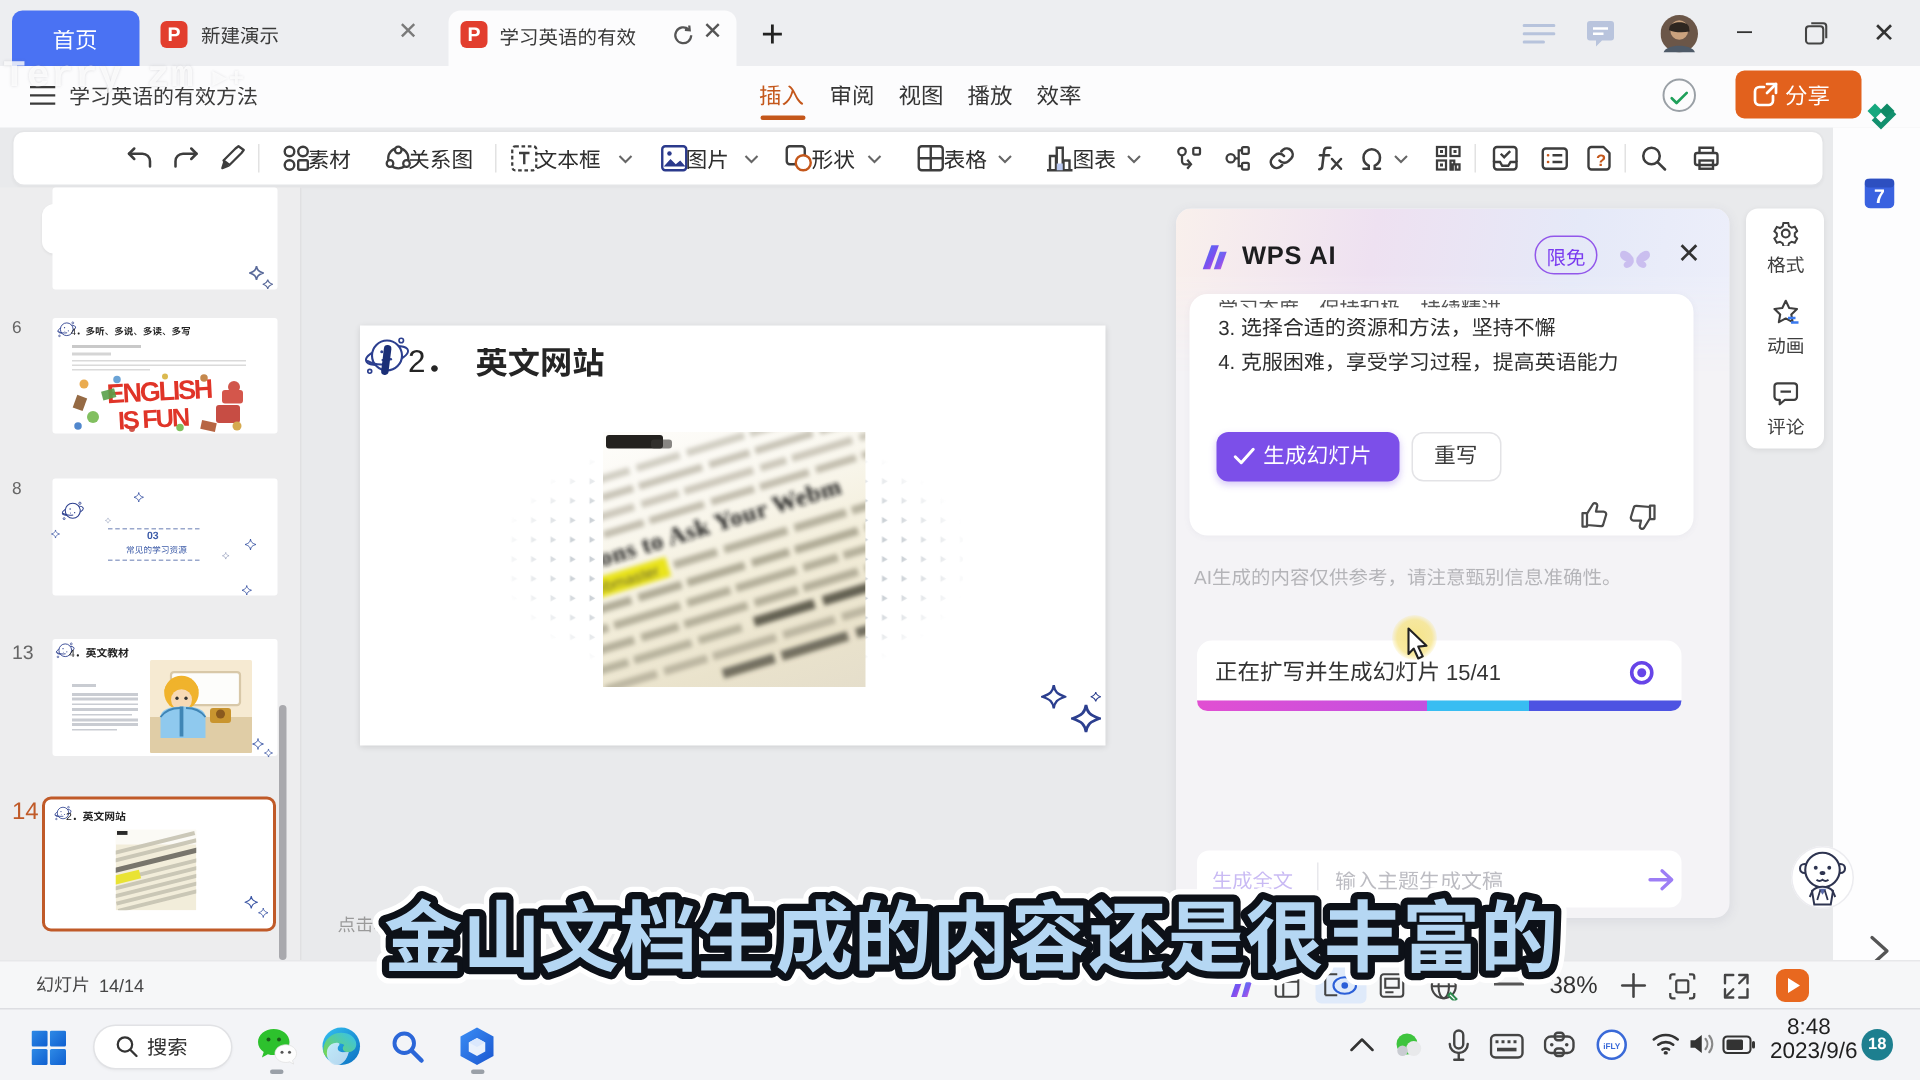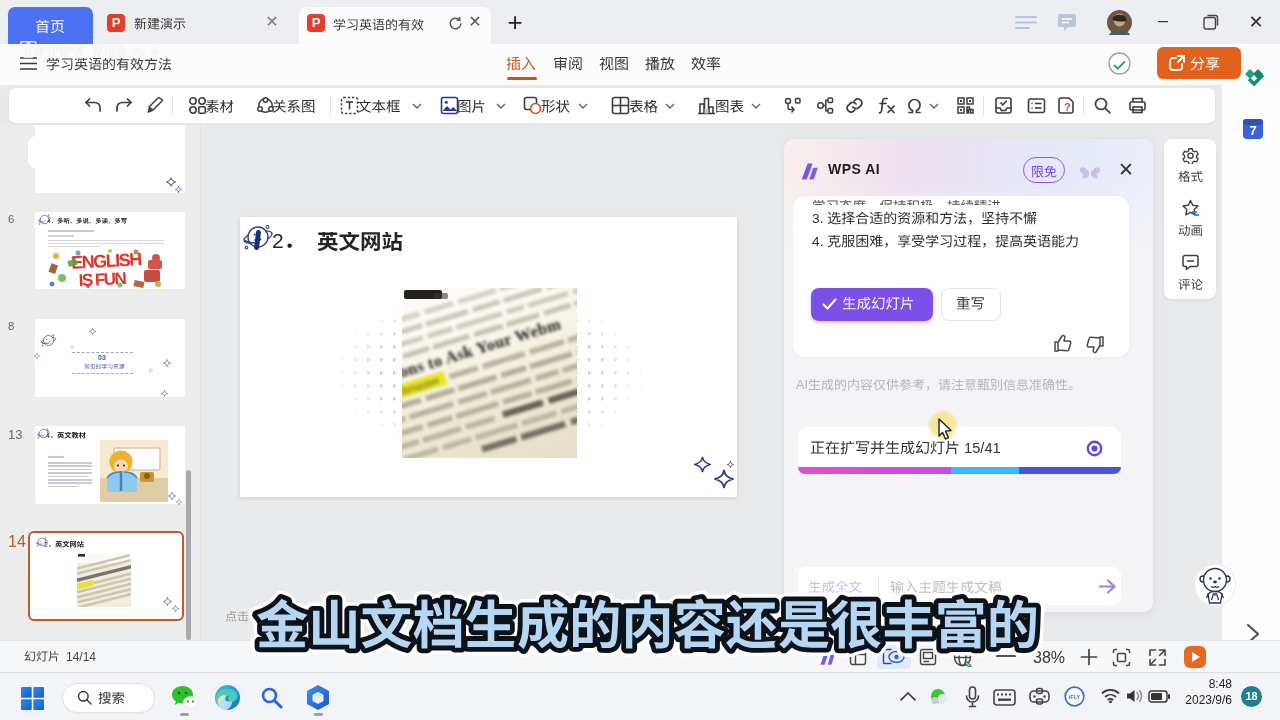--- a/index.html
+++ b/index.html
@@ -151,21 +151,21 @@
     </defs>
   </svg>
 <div class="ab" style="left:0;top:0;width:1280px;height:44px;background:#edeef1"></div>
 <div class="ab" style="left:8px;top:7px;width:85px;height:37px;background:#4a72f3;border-radius:7px 7px 0 0"></div>
 <svg style="position:absolute;left:35.0px;top:20.0px" width="30.0" height="15.8" viewBox="0 -800 2000 1050">
     <g fill="#fff">
       <use href="#r39318" x="0"></use>
       <use href="#r39029" x="1000"></use>
     </g>
   </svg>
-<div class="ab" style="left:20px;top:36px;font-family:Liberation Serif, serif;font-weight:bold;font-size:25px;color:rgba(255,255,255,.8);letter-spacing:1px;z-index:5;text-shadow:0 0 2px rgba(120,120,130,.25)">Terry zm<span style="font-size:17px;opacity:.8"> ►︎+</span></div>
+<div class="ab" style="left:2px;top:36px;font-family:Liberation Mono, monospace;font-weight:bold;font-size:25px;color:rgba(255,255,255,.8);letter-spacing:1px;z-index:5;text-shadow:0 0 2px rgba(120,120,130,.25)">Terry zm<span style="font-size:17px;opacity:.8"> ►︎+</span></div>
 <div class="ab" style="left:107px;top:14px;width:18px;height:18px;background:#e23e2e;border-radius:4px;color:#fff;font-weight:bold;font-size:13px;text-align:center;line-height:18px">P</div>
 <svg style="position:absolute;left:134.0px;top:17.6px" width="52.0" height="13.7" viewBox="0 -800 4000 1050">
     <g fill="#3a3a3a">
       <use href="#r26032" x="0"></use>
       <use href="#r24314" x="1000"></use>
       <use href="#r28436" x="2000"></use>
       <use href="#r31034" x="3000"></use>
     </g>
   </svg>
 <div class="ab" style="left:263px;top:13px;width:18px;height:18px;color:#7a7a7a;font-size:16px;text-align:center;line-height:18px">✕</div>
@@ -825,21 +825,21 @@
 <defs>
       <linearGradient id="ailg" x1="0" y1="0" x2="1" y2="1">
         <stop offset="0" stop-color="#3f7bf5"></stop>
         <stop offset=".55" stop-color="#7b4ff0"></stop>
         <stop offset="1" stop-color="#e84fd0"></stop>
       </linearGradient>
     </defs>
 <path d="M8.6 2.5h5L7.8 18.5H2.8z" fill="url(#ailg)"></path>
 <path d="M14.2 6.8h4.6l-4 11.7h-4.6z" fill="url(#ailg)" opacity=".95"></path>
   </svg>
-<div class="ab" style="left:828px;top:161px;font-size:14px;font-weight:bold;color:#1d1d1f;letter-spacing:.5px">WPS AI</div>
+<div class="ab" style="left:828px;top:161px;font-size:17px;font-weight:bold;color:#1d1d1f;letter-spacing:.5px">WPS AI</div>
 <div class="ab" style="left:1023px;top:157px;width:42px;height:26px;border:1.5px solid #9257ea;border-radius:14px"></div>
 <svg style="position:absolute;left:1031.0px;top:165.6px" width="26.0" height="13.7" viewBox="0 -800 2000 1050">
     <g fill="#7a3bf0">
       <use href="#r38480" x="0"></use>
       <use href="#r20813" x="1000"></use>
     </g>
   </svg>
 <svg class="ab" style="left:1078px;top:160px" width="24" height="24" viewBox="0 0 24 24" opacity=".55">
 <g fill="#b39be8">
       <path d="M11 12C7 6 2 6 2 10c0 3 4 5 9 5z"></path>
@@ -1249,21 +1249,21 @@
   </svg>
 <svg class="ab" style="left:1126px;top:688px" width="18" height="16" viewBox="0 0 18 16">
     <path d="M1 5.5h3L8.5 2v12L4 10.5H1z" fill="#333"></path>
     <path d="M11 4.5a5.5 5.5 0 0 1 0 7M13.5 2.5a8.5 8.5 0 0 1 0 11" fill="none" stroke="#888" stroke-width="1.4" stroke-linecap="round"></path>
   </svg>
 <svg class="ab" style="left:1148px;top:690px" width="22" height="13" viewBox="0 0 22 13">
     <rect x="1" y="1" width="18" height="11" rx="2.5" fill="none" stroke="#333" stroke-width="1.4"></rect>
     <rect x="3" y="3" width="11" height="7" rx="1" fill="#333"></rect>
     <rect x="20" y="4" width="2" height="5" rx="1" fill="#333"></rect>
   </svg>
-<div class="ab" style="left:1180px;top:677px;width:52px;height:32px;font-size:12px;color:#1f1f1f;text-align:right;line-height:15.5px">8:48<br>2023/9/6</div>
+<div class="ab" style="left:1180px;top:677px;width:52px;height:32px;font-size:15px;color:#1f1f1f;text-align:center;line-height:15.5px">8:48<br>2023/9/6</div>
 <div class="ab" style="left:1241px;top:686px;width:21px;height:21px;background:#1d7f8f;border-radius:50%;color:#fff;font-size:11px;font-weight:bold;text-align:center;line-height:21px">18</div>
 <svg style="position:absolute;left:236.0px;top:580.7px;z-index:60" width="823.0" height="96.4" viewBox="-383 -1203 15766 1846">
     <g fill="none" stroke="#fff" stroke-width="320" stroke-linejoin="round">
       <use href="#b37329" x="0"></use>
       <use href="#b23665" x="1000"></use>
       <use href="#b25991" x="2000"></use>
       <use href="#b26723" x="3000"></use>
       <use href="#b29983" x="4000"></use>
       <use href="#b25104" x="5000"></use>
       <use href="#b30340" x="6000"></use>

